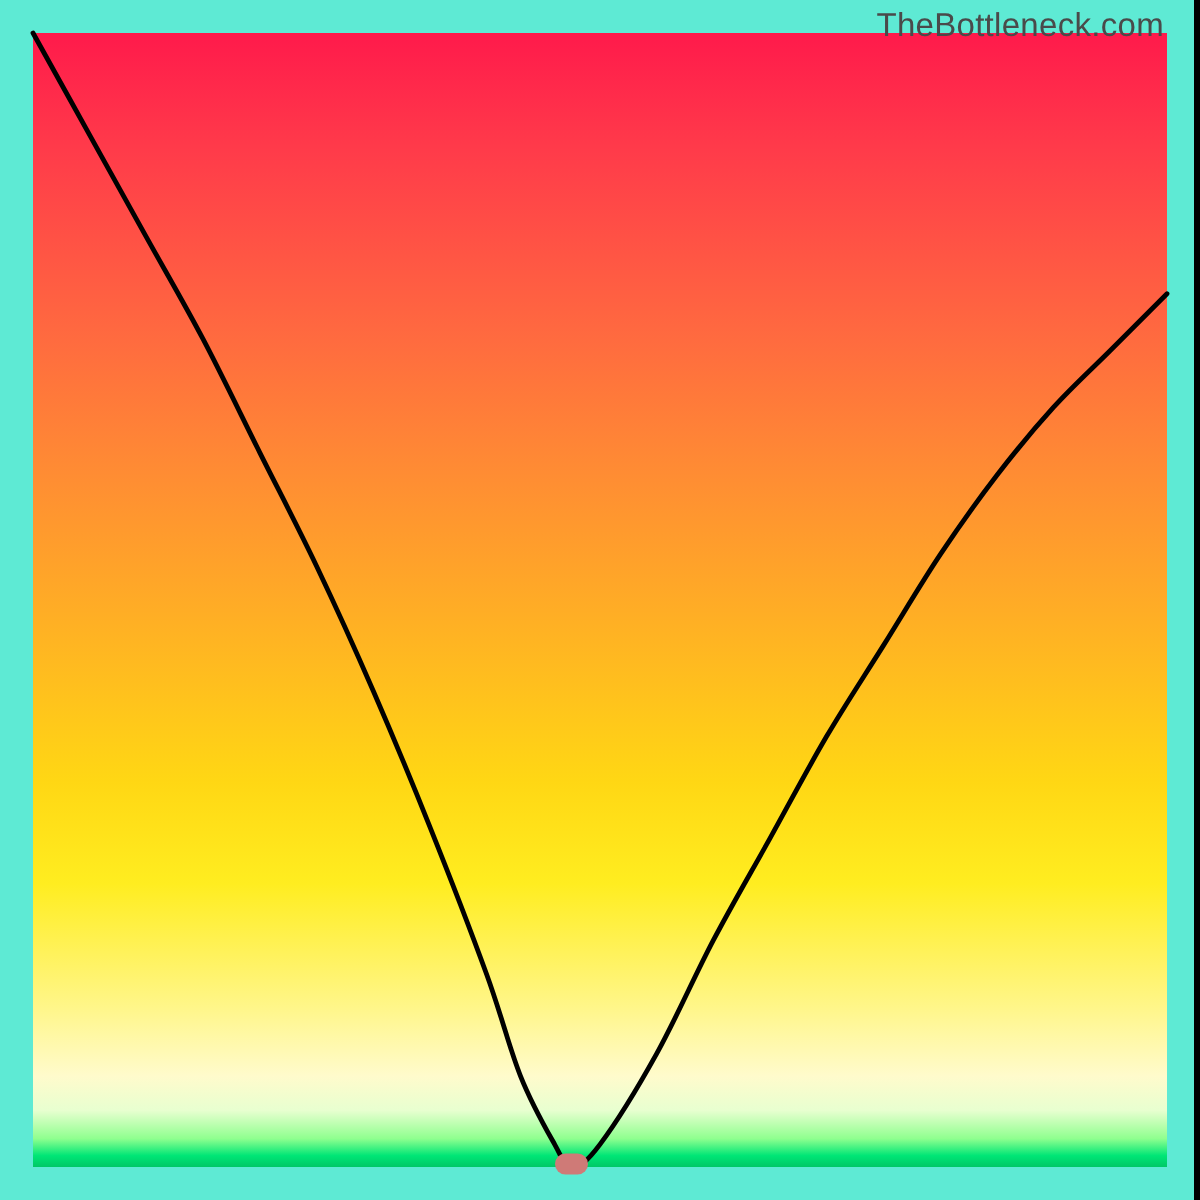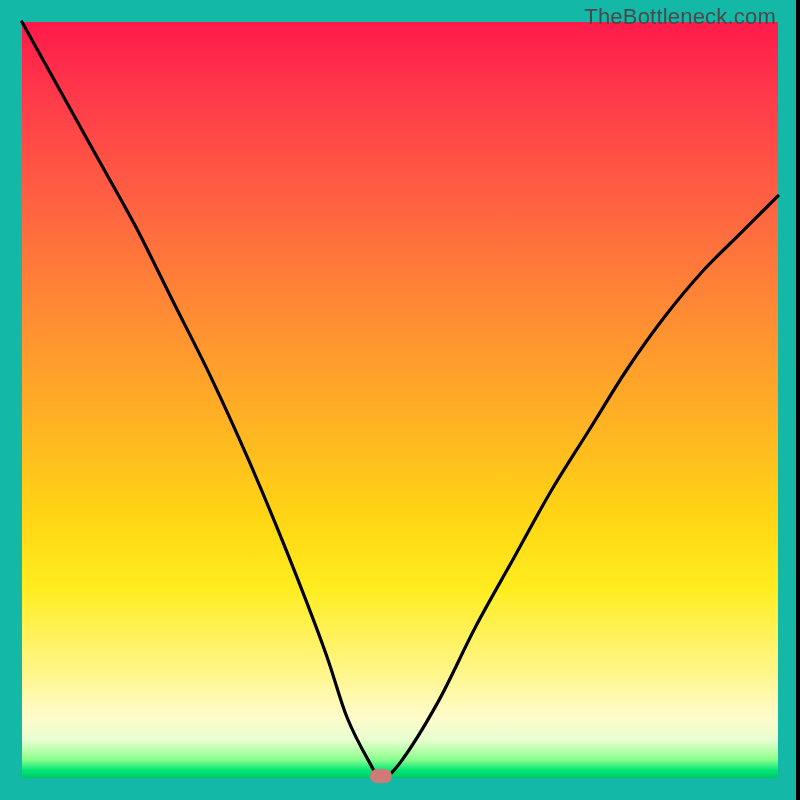--- a/index.html
+++ b/index.html
@@ -8,21 +8,21 @@
     width: 800px;
     height: 800px;
     overflow: hidden;
     background: #000;
     font-family: Arial, Helvetica, sans-serif;
   }
   .frame {
     position: relative;
     width: 796px;
     height: 800px;
-    background: #14b8a6;
+    background: #5eead4;
   }
   .plot-area {
     position: absolute;
     left: 22px;
     top: 22px;
     width: 756px;
     height: 756px;
     
     background: linear-gradient(
       to bottom,

